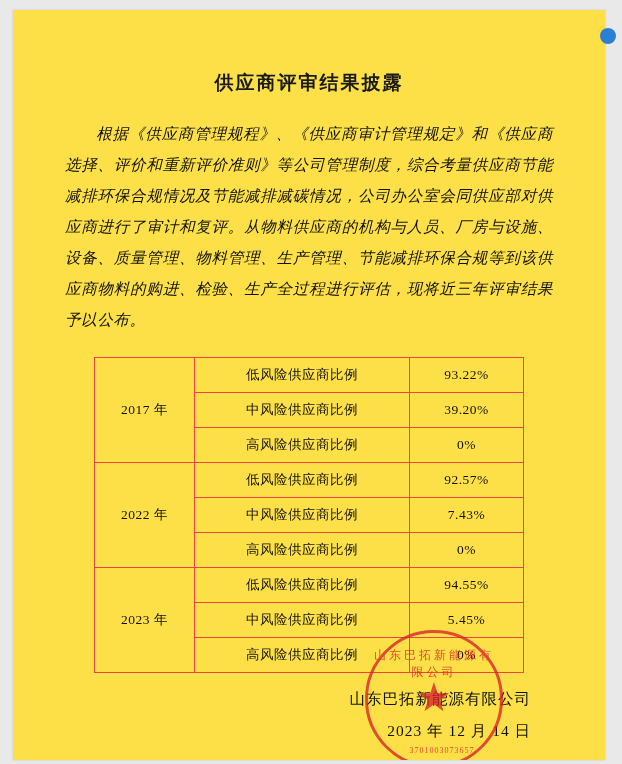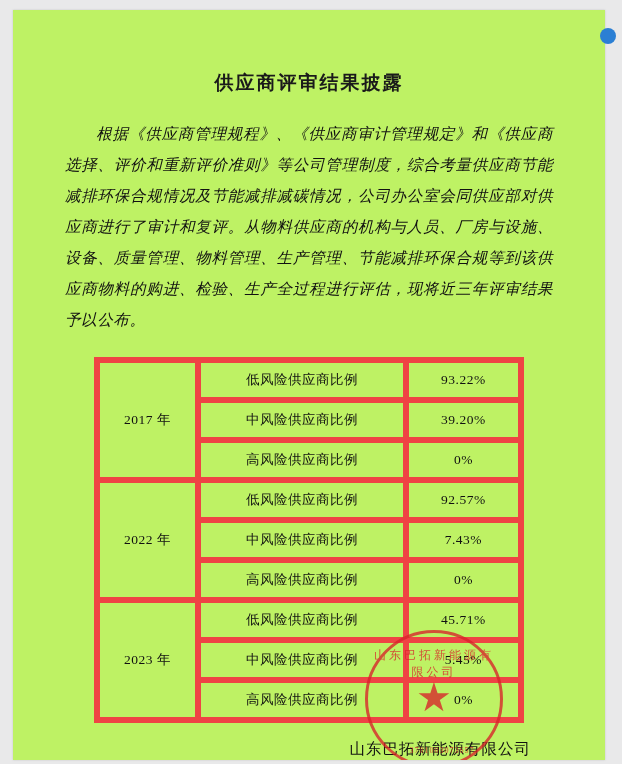--- a/index.html
+++ b/index.html
@@ -13,21 +13,21 @@
     font-family: "Liberation Serif", serif;
     overflow: hidden;
     position: relative;
   }
   #page {
     position: absolute;
     left: 13px;
     top: 10px;
     width: 592px;
     height: 750px;
-    background: #bef264;
+    background: #fde047;
     box-shadow: 0 0 2px rgba(0,0,0,0.15);
     overflow: hidden;
   }
   .blue-dot {
     position: absolute;
     right: 6px;
     top: 28px;
     width: 16px;
     height: 16px;
     border-radius: 50%;
@@ -55,21 +55,21 @@
     display: inline-block;
     width: 2em;
   }
   table.result-table {
     margin: 22px auto 0 auto;
     border-collapse: collapse;
     width: 430px;
     color: #111;
   }
   table.result-table td {
-    border: 6px solid #ef4444;
+    border: 1px solid #ef4444;
     height: 34px;
     font-size: 13.5px;
     text-align: center;
     letter-spacing: 0.5px;
     padding: 0 4px;
   }
   td.year-cell {
     width: 96px;
     font-size: 14px;
   }
@@ -175,21 +175,21 @@
         <td class="label-cell">中风险供应商比例</td>
         <td class="value-cell">7.43%</td>
       </tr>
       <tr>
         <td class="label-cell">高风险供应商比例</td>
         <td class="value-cell">0%</td>
       </tr>
       <tr>
         <td class="year-cell" rowspan="3">2023 年</td>
         <td class="label-cell">低风险供应商比例</td>
-        <td class="value-cell">45.71%</td>
+        <td class="value-cell">94.55%</td>
       </tr>
       <tr>
         <td class="label-cell">中风险供应商比例</td>
         <td class="value-cell">5.45%</td>
       </tr>
       <tr>
         <td class="label-cell">高风险供应商比例</td>
         <td class="value-cell">0%</td>
       </tr>
     </tbody>

